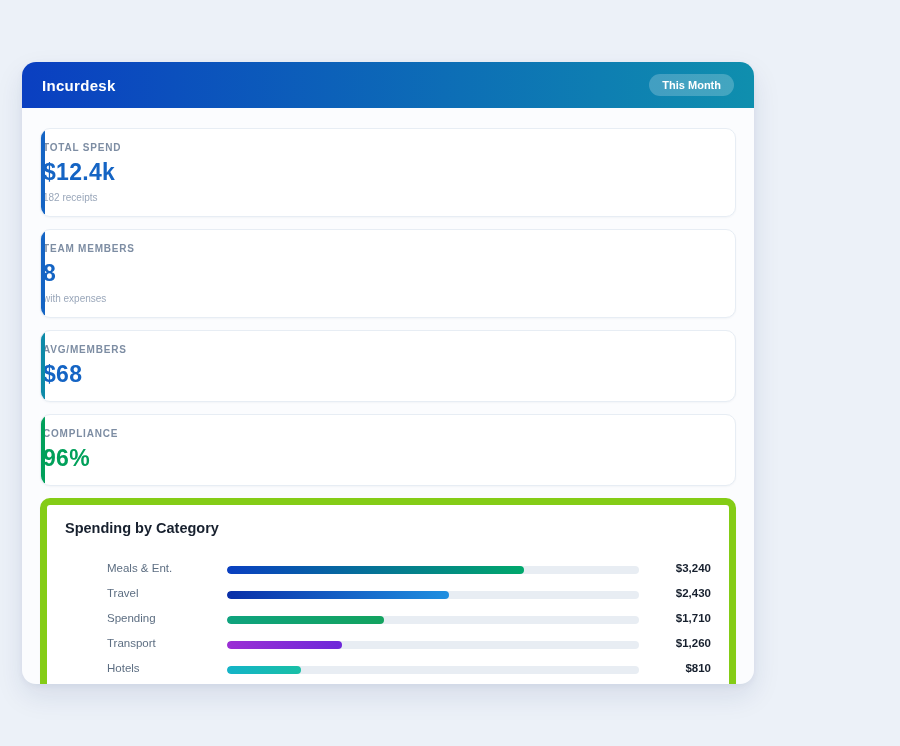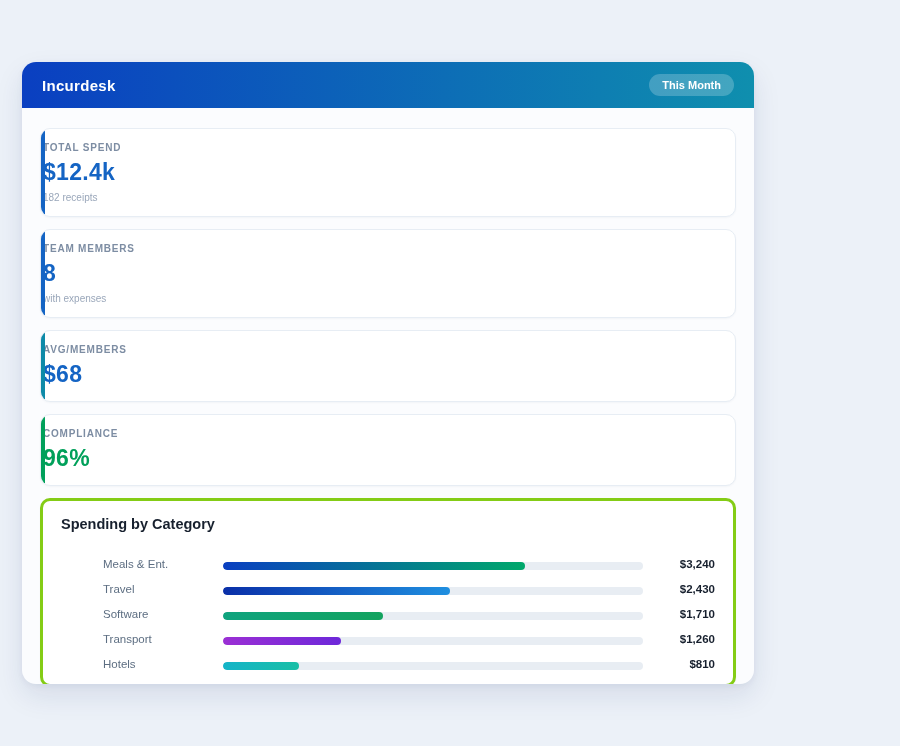--- a/index.html
+++ b/index.html
@@ -72,21 +72,21 @@
     letter-spacing: 0.3px;
   }
   .stat-sub {
     font-size: 10px;
     color: #9aa7ba;
     margin-top: 6px;
   }
 
   .spend-card {
     background: #ffffff;
-    border: 3px solid #84cc16;
+    border: 7px solid #84cc16;
     border-radius: 10px;
     padding: 15px 18px 14px 18px;
     margin-top: 9px;
     box-shadow: 0 1px 2px rgba(20,40,80,0.04);
   }
   .spend-title {
     font-size: 14.5px;
     font-weight: bold;
     color: #17202e;
     margin-bottom: 13px;
@@ -174,21 +174,21 @@
 
       <div class="spend-row">
         <div class="row-label">Travel</div>
         <div class="track">
           <div class="fill" style="width: 54%; background: linear-gradient(90deg, rgb(10, 47, 168), rgb(31, 143, 224));"></div>
         </div>
         <div class="row-value">$2,430</div>
       </div>
 
       <div class="spend-row">
-        <div class="row-label">Software</div>
+        <div class="row-label">Spending</div>
         <div class="track">
           <div class="fill" style="width: 38%; background: linear-gradient(90deg, rgb(15, 163, 126), rgb(19, 163, 95));"></div>
         </div>
         <div class="row-value">$1,710</div>
       </div>
 
       <div class="spend-row">
         <div class="row-label">Transport</div>
         <div class="track">
           <div class="fill" style="width: 28%; background: linear-gradient(90deg, rgb(155, 47, 212), rgb(109, 40, 217));"></div>

